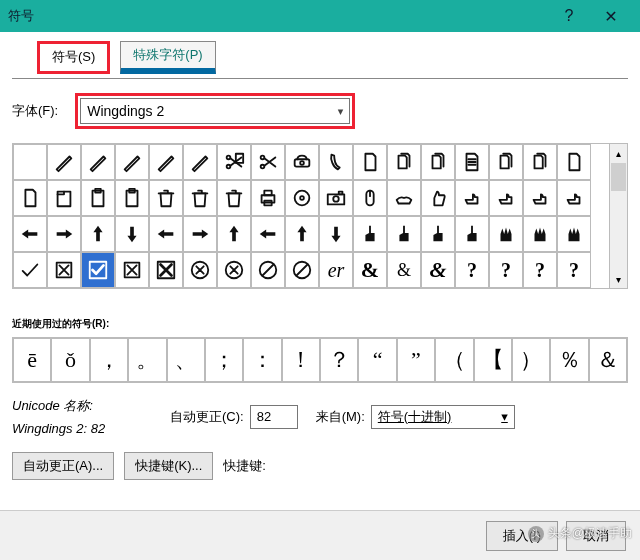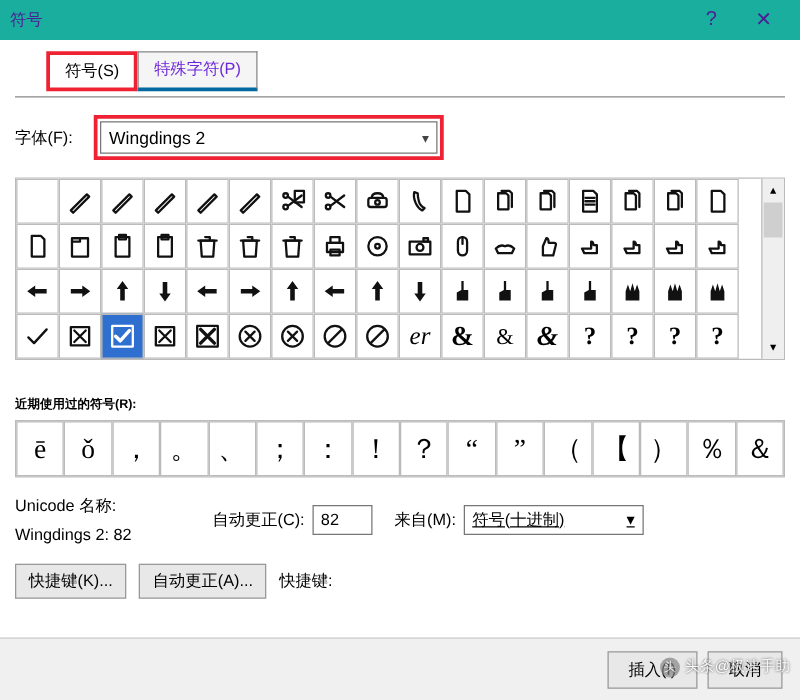--- a/index.html
+++ b/index.html
@@ -1,23 +1,23 @@
 <!DOCTYPE html>
 <html><head>
 <meta charset="utf-8">
 <style>
   * { box-sizing: border-box; font-family: "Microsoft YaHei", Arial, sans-serif; }
   body { margin:0; background:#fff; width:640px; height:560px; overflow:hidden; position:relative; }
-  .titlebar { height:32px; background:#1aae9f; color:#4c1d95; display:flex; align-items:center; padding:0 8px; font-size:13px; }
+  .titlebar { height:32px; background:#1aae9f; color:#0f172a; display:flex; align-items:center; padding:0 8px; font-size:13px; }
   .titlebar .spacer { flex:1; }
   .titlebar .tb-btn { width:42px; height:32px; display:flex; align-items:center; justify-content:center; font-size:16px; }
   .content { padding:8px 12px 0 12px; position:relative; }
-  .tabbar { display:flex; gap:0; margin-bottom:6px;padding-left:25px; }
+  .tabbar { display:flex; gap:10px; margin-bottom:6px;padding-left:25px; }
   .tab  { padding:4px 12px; font-size:13px; background:#fff; border:1px solid #888; border-bottom:1px solid #fff; position:relative; top:1px; }
-  .tab.inactive { border-bottom:3px solid #0369a1; color:#6d28d9; background:#f5f5f5; }
+  .tab.inactive { border-bottom:6px solid #0369a1; color:#0f766e; background:#f5f5f5; }
   .tabline { border-bottom:1px solid #888; margin-top:-1px; }
   .hi-red { border:3px solid #e23; }
 
   .font-row { display:flex; align-items:center; gap:6px; margin:14px 0 14px 0; }
   .font-row label{ font-size:13px; }
   .font-row .dd { display:flex; align-items:center; border:1px solid #767676; height:26px; width:270px; padding:0 6px; font-size:14px; justify-content:space-between; background:#fff;}
   .dd .chev { font-size:11px; color:#444; }
 
   .grid-wrap { border:1px solid #bbb; display:flex; }
   .grid { flex:1; }
@@ -30,21 +30,21 @@
   .sbar { width:18px; background:#efefef; border-left:1px solid #bbb; display:flex; flex-direction:column; }
   .sbar .up,.sbar .dn{ height:18px; display:flex; align-items:center; justify-content:center; font-size:10px;}
   .sbar .thumb{ flex:0 0 28px; background:#cfcfcf; margin:1px; }
   .sbar .track{ flex:1; }
 
   .sec-label { font-size:10px; margin:28px 0 6px 0;font-weight:bold; }
   .recent { display:flex; border:1px solid #bbb; }
   .rcell { flex:1; height:44px; border:1px solid #bbb; display:flex; align-items:center; justify-content:center; font-size:22px; font-family: Georgia, serif; }
 
   .name-row { display:flex; align-items:center; gap:18px; margin-top:14px; font-size:13px; }
-  .name-row .col1 { width:140px; }
+  .name-row .col1 { width:140px;font-style:italic; }
   .name-row .col2 { display:flex; align-items:center; gap:6px; }
   .inp { border:1px solid #767676; height:24px; padding:0 6px; width:48px; font-size:13px; }
   .dd2 { display:flex; align-items:center; justify-content:space-between; border:1px solid #767676; height:24px; width:144px; padding:0 6px; font-size:13px; background:#fff;text-decoration:underline; }
 
   .btnrow { display:flex; gap:10px; margin-top:16px; font-size:13px; align-items:center;}
   .btn { background:#e8e8e8; border:1px solid #999; padding:4px 10px; }
 
   .bottombar { position:absolute; left:0; right:0; bottom:0; height:50px; background:#f0f0f0; border-top:1px solid #ccc; display:flex; align-items:center; justify-content:flex-end; padding:0 14px; gap:8px;}
   .bottombar .btn { background:#e8e8e8; border:1px solid #999; padding:5px 16px; font-size:13px;}
   .wm { position:absolute; right:8px; bottom:18px; color:#fff; font-size:12px; text-shadow:0 0 2px #000; opacity:.7; pointer-events:none; display:flex; align-items:center; gap:4px;}
@@ -480,22 +480,22 @@
     <div class="col2">
       <span>来自(M):</span>
       <div class="dd2">
         <span>符号(十进制)</span>
         <span class="chev">▾</span>
       </div>
     </div>
   </div>
 
   <div class="btnrow">
+    <div class="btn">自动更正(A)...</div>
     <div class="btn">快捷键(K)...</div>
-    <div class="btn">自动更正(A)...</div>
     <span>快捷键:</span>
   </div>
 </div>
 
 <div class="bottombar">
   <div class="btn hi-red">插入(I)</div>
   <div class="btn">取消</div>
   <div class="wm">
     <span class="dot">头</span>
       <span>头条@极速手助</span>

